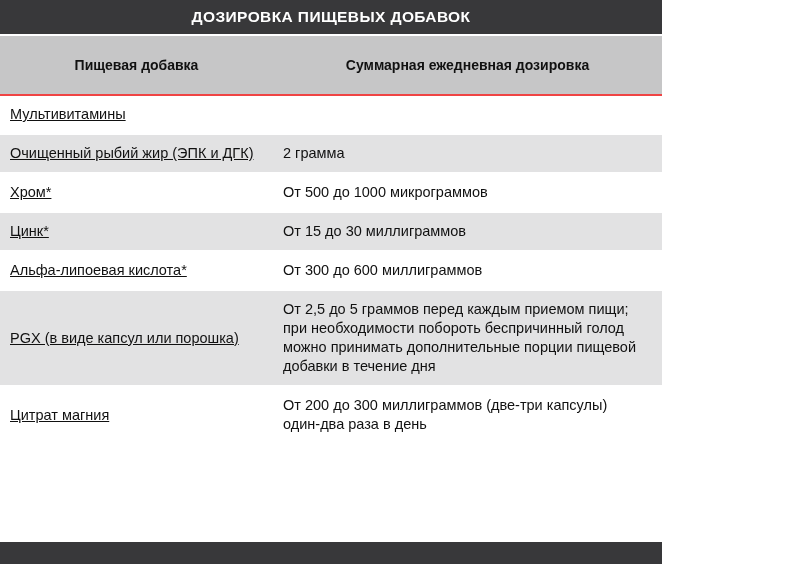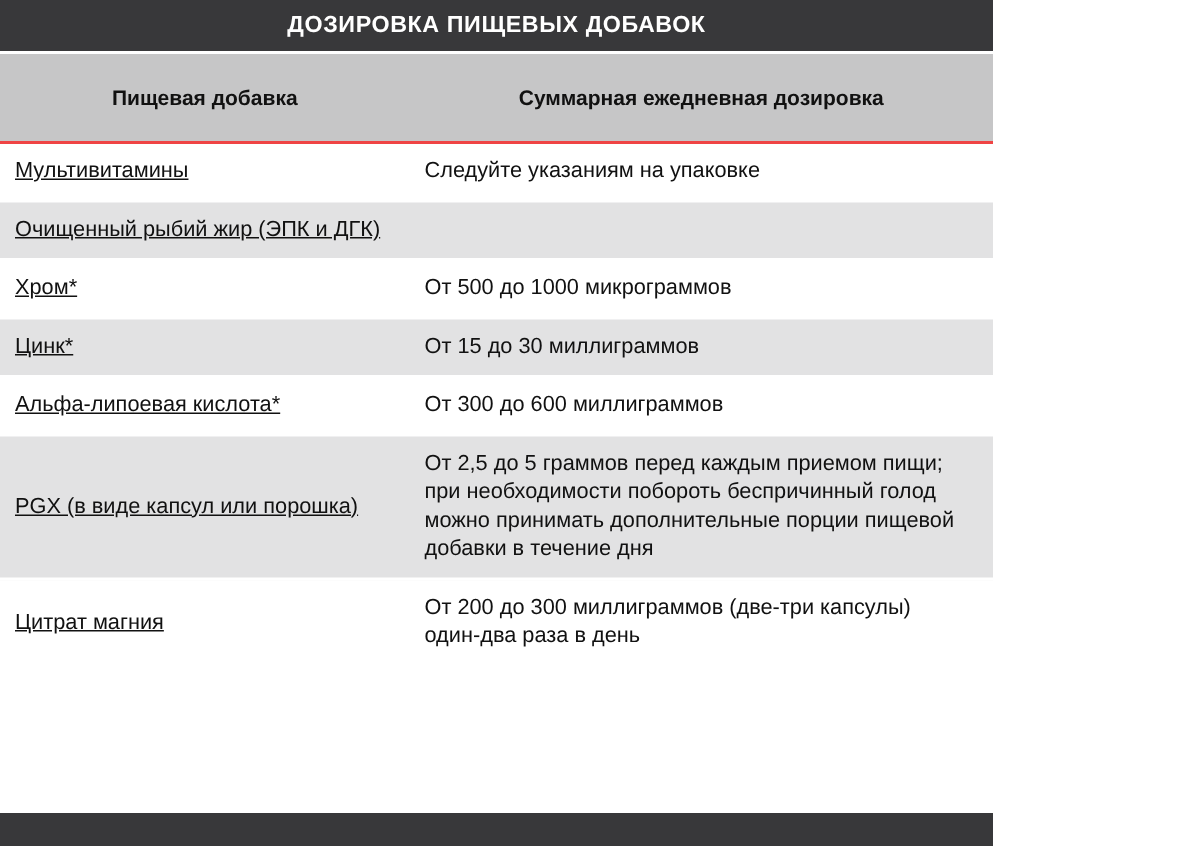--- a/index.html
+++ b/index.html
@@ -96,24 +96,24 @@
   </div>
 
   <div class="col-header">
     <div class="c1">Пищевая добавка</div>
     <div class="c2">Суммарная ежедневная дозировка</div>
   </div>
 
   <div class="rows">
     <div class="row">
       <div class="c1">Мультивитамины</div>
-      <div class="c2">Следуйте указаниям на упаковке</div>
     </div>
     <div class="row">
       <div class="c1">Очищенный рыбий жир (ЭПК и ДГК)</div>
+      <div class="c2">2 грамма</div>
     </div>
     <div class="row">
       <div class="c1">Хром*</div>
       <div class="c2">От 500 до 1000 микрограммов</div>
     </div>
     <div class="row">
       <div class="c1">Цинк*</div>
       <div class="c2">От 15 до 30 миллиграммов</div>
     </div>
     <div class="row">

